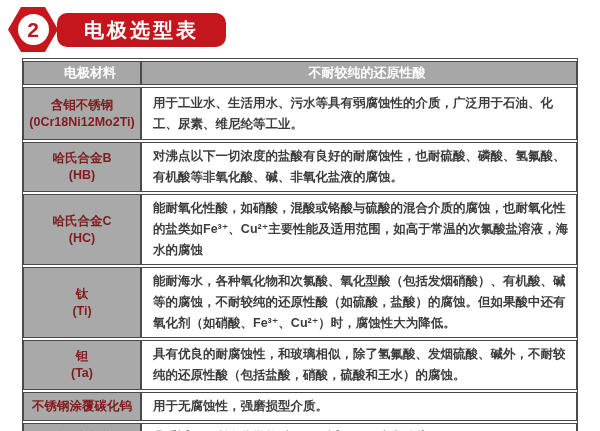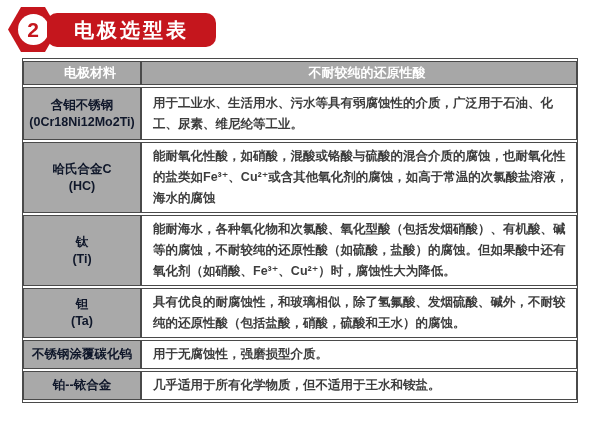--- a/index.html
+++ b/index.html
@@ -20,21 +20,21 @@
     clip-path: polygon(26% 0, 74% 0, 100% 50%, 74% 100%, 26% 100%, 0 50%);
     display: flex; align-items: center; justify-content: center;
   }
   .hex-badge .num-circle {
     width: 31px; height: 31px; border-radius: 50%;
     background: #ffffff;
     display: flex; align-items: center; justify-content: center;
     font-weight: bold; font-size: 21px; color: #c5161d;
   }
   .title-pill {
-    position: absolute; left: 47px; top: 13px;
+    position: absolute; left: 57px; top: 13px;
     height: 34px; line-height: 34px;
     background: #c5161d; color: #ffffff;
     border-radius: 10px;
     padding: 0 27px;
     font-size: 20px; font-weight: bold;
     letter-spacing: 3px;
   }
 
   
   table.spec {
@@ -49,21 +49,21 @@
   .spec th, .spec td { border: 1px solid #4a4a4a; }
   .spec th {
     height: 24px;
     background: #a7a7a7;
     color: #ffffff;
     font-size: 13px; font-weight: bold;
     text-align: center; vertical-align: middle; padding-left: 16px;
   }
   .spec td.mat {
     background: #a9a9a9;
-    color: #0f172a;
+    color: #7f1d1d;
     font-size: 12.5px; font-weight: bold;
     text-align: center; vertical-align: middle;
     line-height: 17px;
     padding: 2px;
   }
   .spec td.desc {
     color: #3d3d3d;
     font-size: 12.5px; font-weight: 600;
     line-height: 21px;
     vertical-align: middle;
@@ -101,26 +101,33 @@
     </tr>
   </thead>
   <tbody>
     <tr class="r1">
       <td class="mat">
         <div>含钼不锈钢</div>
         <div>(0Cr18Ni12Mo2Ti)</div>
       </td>
       <td class="desc">用于工业水、生活用水、污水等具有弱腐蚀性的介质，广泛用于石油、化工、尿素、维尼纶等工业。</td>
     </tr>
+    <tr class="r2">
+      <td class="mat">
+        <div>哈氏合金B</div>
+        <div>(HB)</div>
+      </td>
+      <td class="desc">对沸点以下一切浓度的盐酸有良好的耐腐蚀性，也耐硫酸、磷酸、氢氟酸、有机酸等非氧化酸、碱、非氧化盐液的腐蚀。</td>
+    </tr>
     <tr class="r3">
       <td class="mat">
         <div>哈氏合金C</div>
         <div>(HC)</div>
       </td>
-      <td class="desc">能耐氧化性酸，如硝酸，混酸或铬酸与硫酸的混合介质的腐蚀，也耐氧化性的盐类如Fe³⁺、Cu²⁺或含其他氧化剂的腐蚀，如高于常温的次氯酸盐溶液，海水的腐蚀</td>
+      <td class="desc">能耐氧化性酸，如硝酸，混酸或铬酸与硫酸的混合介质的腐蚀，也耐氧化性的盐类如Fe³⁺、Cu²⁺主要性能及适用范围，如高于常温的次氯酸盐溶液，海水的腐蚀</td>
     </tr>
     <tr class="r4">
       <td class="mat">
         <div>钛</div>
         <div>(Ti)</div>
       </td>
       <td class="desc">能耐海水，各种氧化物和次氯酸、氧化型酸（包括发烟硝酸）、有机酸、碱等的腐蚀，不耐较纯的还原性酸（如硫酸，盐酸）的腐蚀。但如果酸中还有氧化剂（如硝酸、Fe³⁺、Cu²⁺）时，腐蚀性大为降低。</td>
     </tr>
     <tr class="r5">
       <td class="mat">

